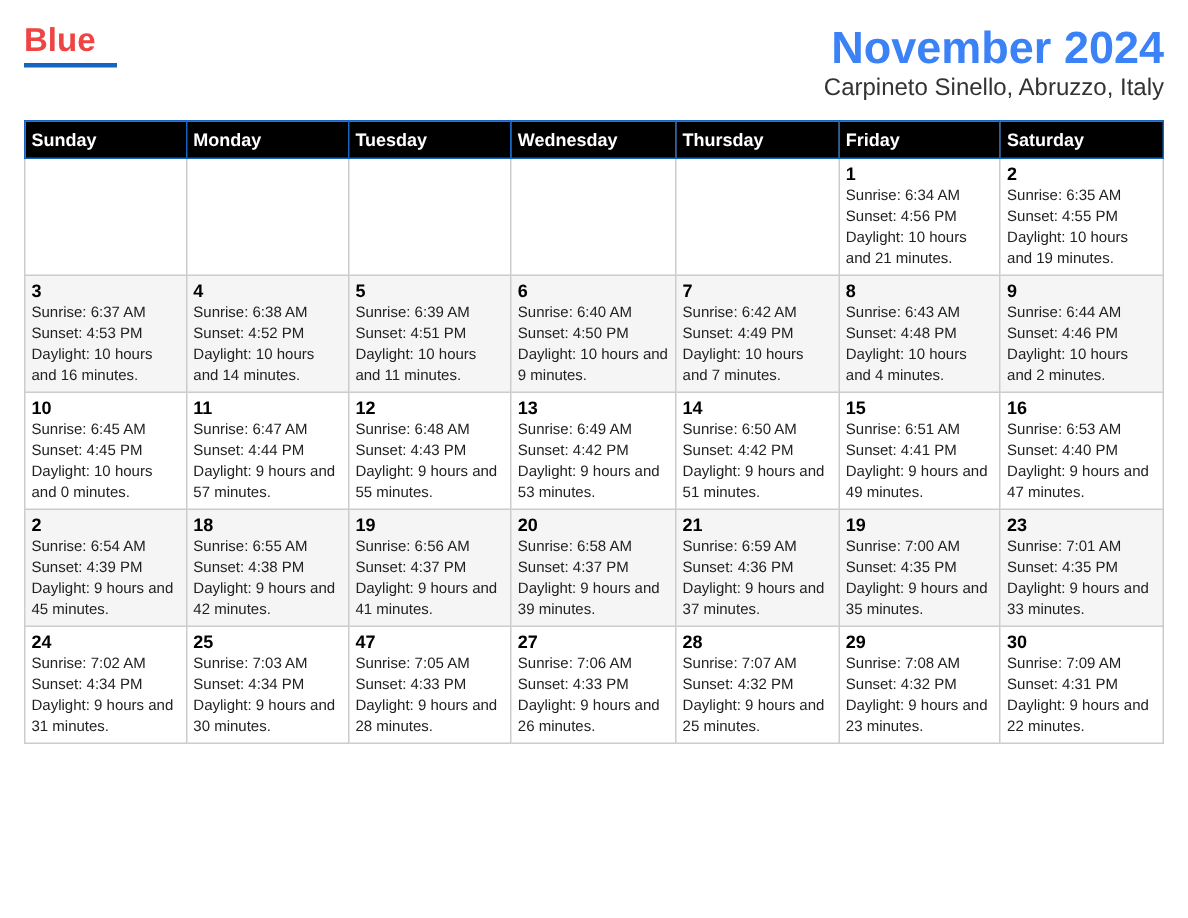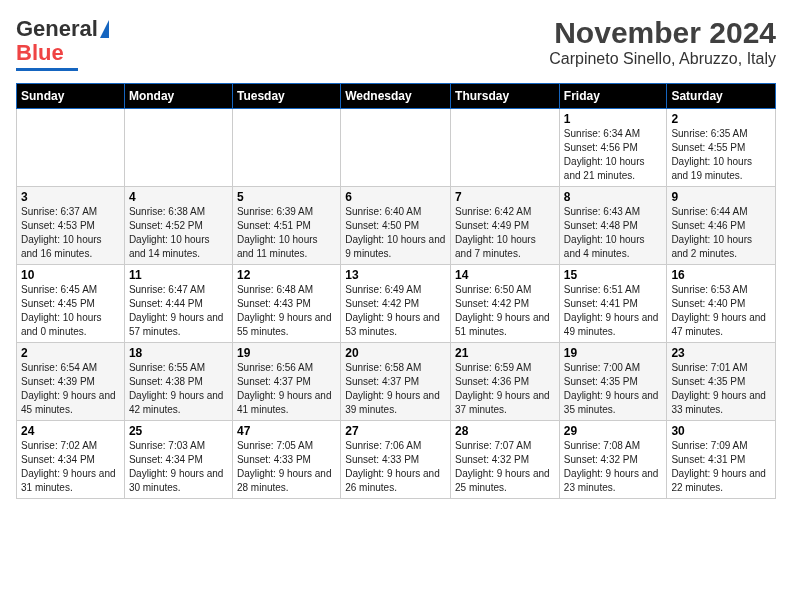--- a/index.html
+++ b/index.html
@@ -20,21 +20,21 @@
       display: flex;
       flex-direction: column;
       align-items: flex-start;
     }
     .title-block {
       text-align: right;
     }
     .title-block h1 {
       font-size: 30px;
       font-weight: bold;
-      color: #404040;
+      color: #3b82f6;
     }
     .title-block h2 {
       font-size: 16px;
       font-weight: normal;
       color: #333;
     }
     .calendar {
       width: 100%;
       border-collapse: collapse;
       font-size: 11px;
@@ -72,24 +72,20 @@
     }
     .empty {
       background: #fff !important;
     }
   </style>
 </head>
 <body>
 
 <div class="header">
   <div class="logo">
-    <div style="display:flex;align-items:center;">
-      <span style="font-size:22px;font-weight:bold;color:#333;">General</span>
-      <span style="display:inline-block;width:0;height:0;border-left:9px solid transparent;border-bottom:18px solid #1565c0;margin-left:2px;margin-bottom:0;"></span>
-    </div>
     <div style="display:flex;align-items:center;margin-top:-2px;">
       <span style="font-size:22px;font-weight:bold;color:#ef4444;">Blue</span>
     </div>
     <div style="width:62px;height:3px;background:#1565c0;margin-top:2px;"></div>
   </div>
   <div class="title-block">
     <h1>November 2024</h1>
     <h2>Carpineto Sinello, Abruzzo, Italy</h2>
   </div>
 </div>

